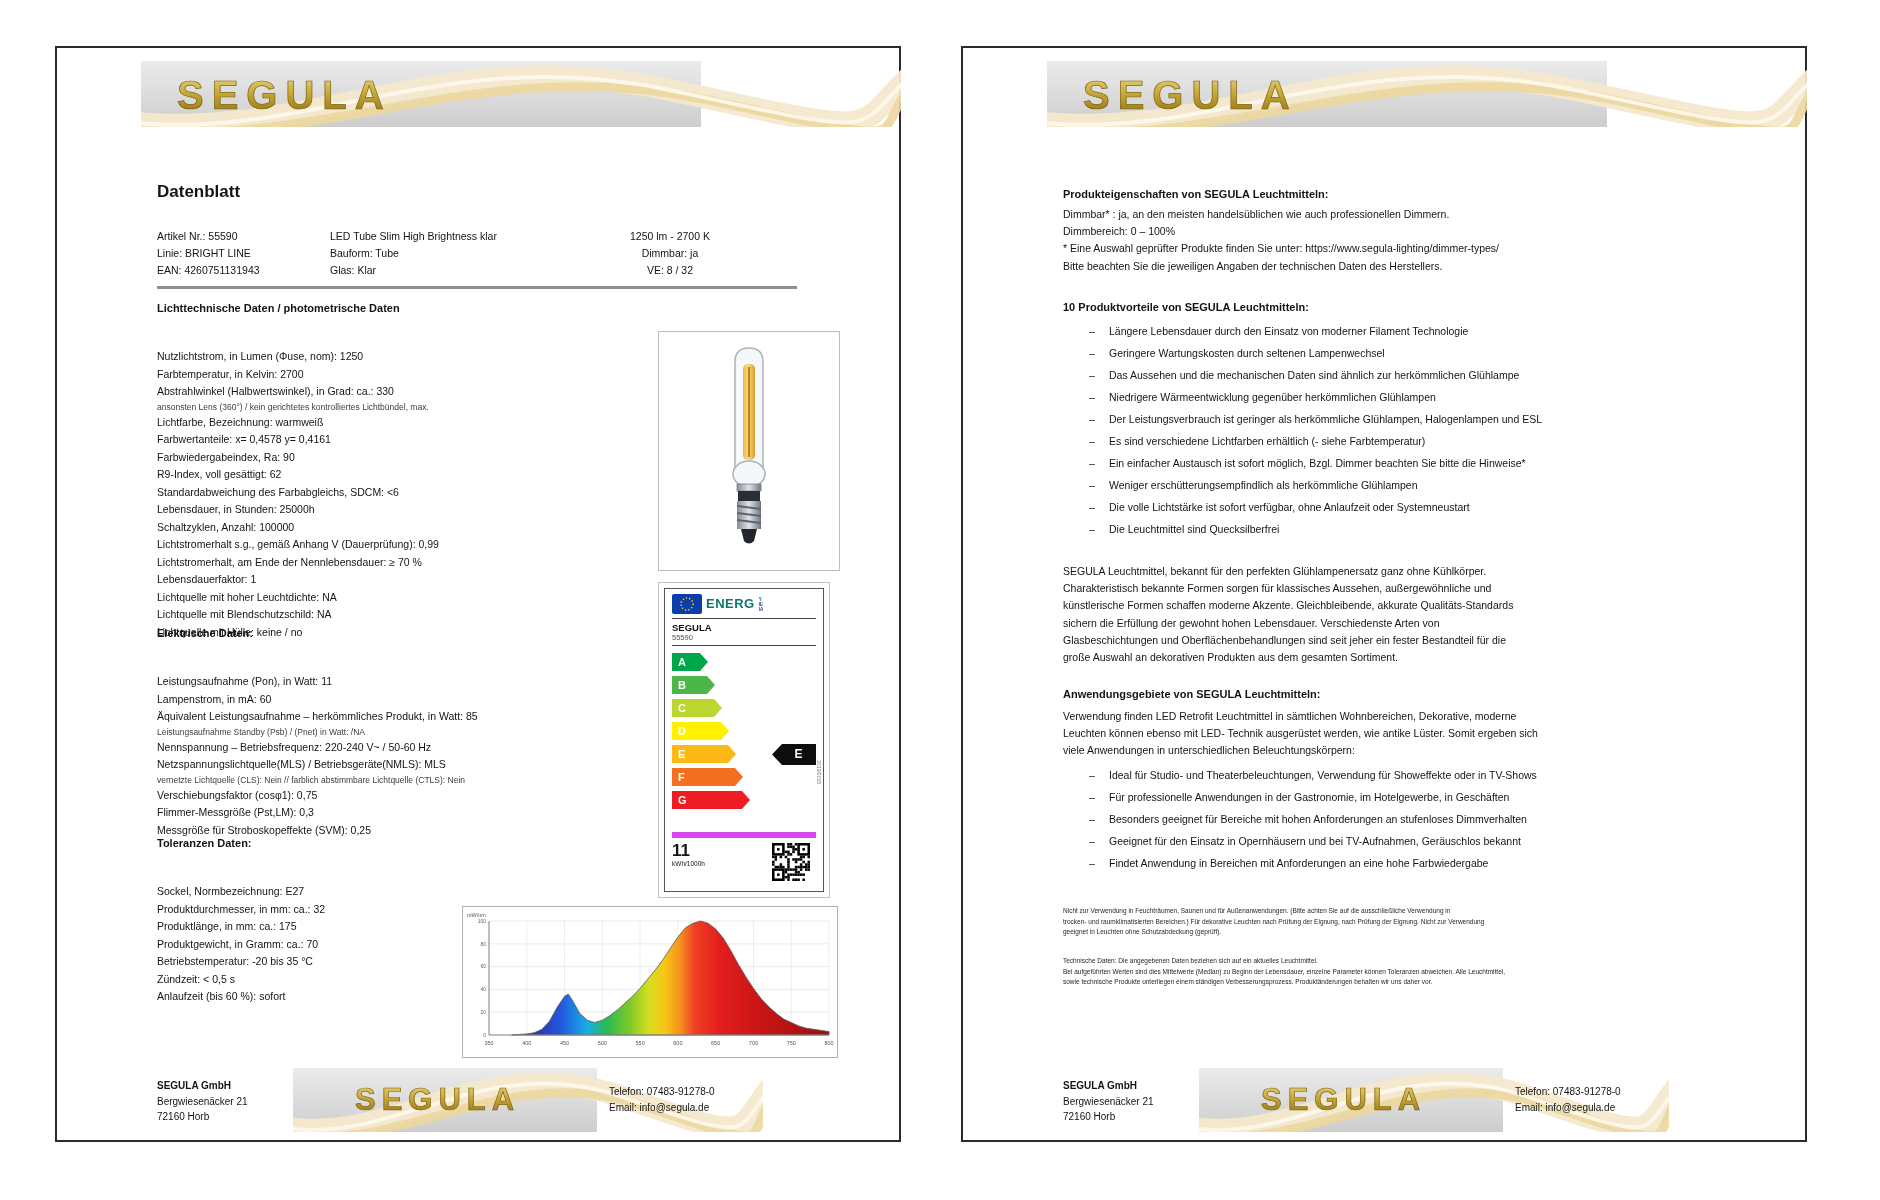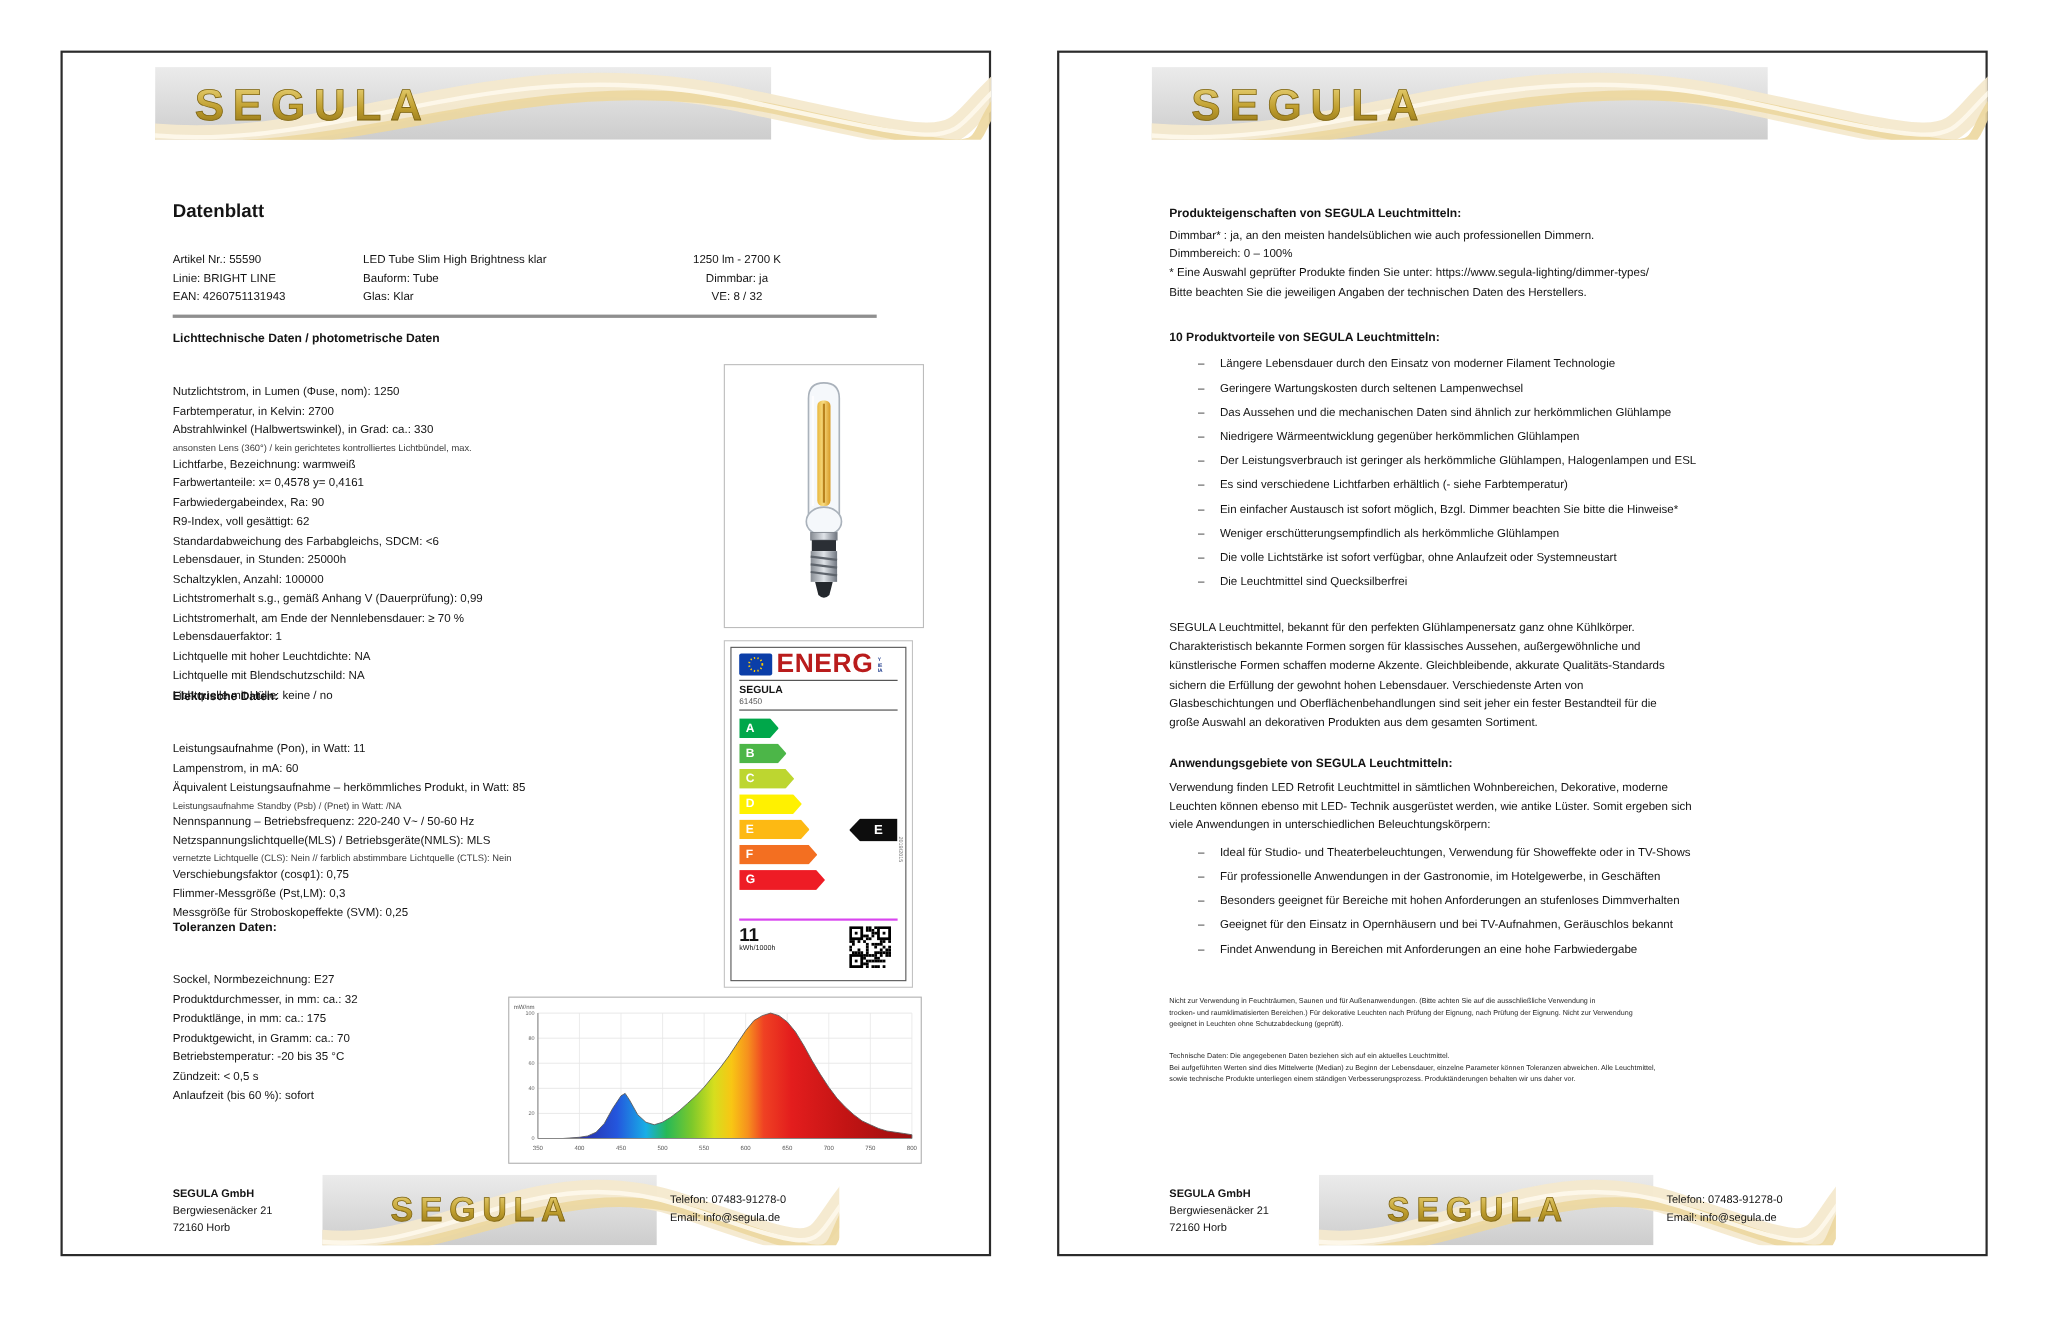--- a/index.html
+++ b/index.html
@@ -25,33 +25,33 @@
   
   .product{position:absolute;left:601px;top:283px;width:180px;height:238px;border:1px solid #bcbcbc;
     background:#fff;display:flex;align-items:center;justify-content:center;}
   .elabel{position:absolute;left:601px;top:534px;width:172px;height:316px;border:1px solid #c2c2c2;
     background:#fff;box-sizing:border-box;padding:5px;}
   .el-frame{position:relative;border:1px solid #555;height:100%;box-sizing:border-box;
     padding:5px 7px;background:#fff;}
   .el-head{display:flex;align-items:center;gap:4px;border-bottom:1px solid #444;padding-bottom:4px;}
   .eu-flag{width:30px;height:20px;background:#0b3ea8;border-radius:2px;display:flex;
     align-items:center;justify-content:center;flex:0 0 auto;}
-  .energ-word{font-size:24px;font-weight:bold;color:#b91c1c;letter-spacing:0.5px;line-height:20px;}
+  .energ-word{font-size:13px;font-weight:bold;color:#0f766e;letter-spacing:0.5px;line-height:20px;}
   .energ-stack{display:flex;flex-direction:column;font-size:4.5px;line-height:5px;
     color:#243f8f;font-weight:bold;}
   .el-brand{font-size:9.5px;font-weight:bold;margin-top:3px;}
   .el-model{font-size:7.5px;color:#555;border-bottom:1px solid #444;padding-bottom:3px;}
   .el-arrows{position:relative;margin-top:7px;height:162px;}
   .e-row{height:18px;margin-bottom:5px;}
   .e-arrow{height:18px;clip-path:polygon(0 0,calc(100% - 8px) 0,100% 50%,calc(100% - 8px) 100%,0 100%);
     color:#fff;font-weight:bold;font-size:11px;line-height:18px;padding-left:6px;box-sizing:border-box;}
   .e-ind{position:absolute;right:0;width:44px;height:21px;background:#0d0d0d;color:#fff;
     clip-path:polygon(0 50%,10px 0,100% 0,100% 100%,10px 100%);font-size:12px;font-weight:bold;
     line-height:21px;text-align:center;padding-left:9px;box-sizing:border-box;}
-  .el-bottom{position:absolute;left:7px;right:7px;bottom:6px;border-top:2px solid #d946ef;
+  .el-bottom{position:absolute;left:7px;right:7px;bottom:6px;border-top:6px solid #d946ef;
     padding-top:5px;display:flex;align-items:flex-start;}
   .el-kwh-val{font-size:17px;font-weight:bold;line-height:15px;}
   .el-kwh-unit{font-size:6.5px;margin-top:2px;}
   .el-qr{margin-left:auto;margin-right:6px;}
   .el-reg{position:absolute;right:1px;top:195px;transform:rotate(90deg);transform-origin:right top;
     font-size:5px;color:#777;white-space:nowrap;}
   .spectrum{position:absolute;left:405px;top:858px;width:376px;height:152px;border:1px solid #b0b0b0;
     background:#fff;box-sizing:border-box;}
   
   .f-left{position:absolute;left:100px;top:1030px;font-size:10px;line-height:15.5px;white-space:nowrap;z-index:2;}
@@ -203,21 +203,21 @@
             </svg>
           </div>
           <div class="energ-word">ENERG</div>
           <div class="energ-stack">
               <div class="">Y</div>
               <div class="">IE</div>
               <div class="">IA</div>
             </div>
         </div>
         <div class="el-brand">SEGULA</div>
-        <div class="el-model">61450</div>
+        <div class="el-model">55590</div>
         <div class="el-arrows">
             <div class="e-row">
               <div class="e-arrow" style="width: 36px; background: rgb(0, 167, 74);">A</div>
             </div>
             <div class="e-row">
               <div class="e-arrow" style="width: 43px; background: rgb(76, 182, 72);">B</div>
             </div>
             <div class="e-row">
               <div class="e-arrow" style="width: 50px; background: rgb(189, 214, 48);">C</div>
             </div>

